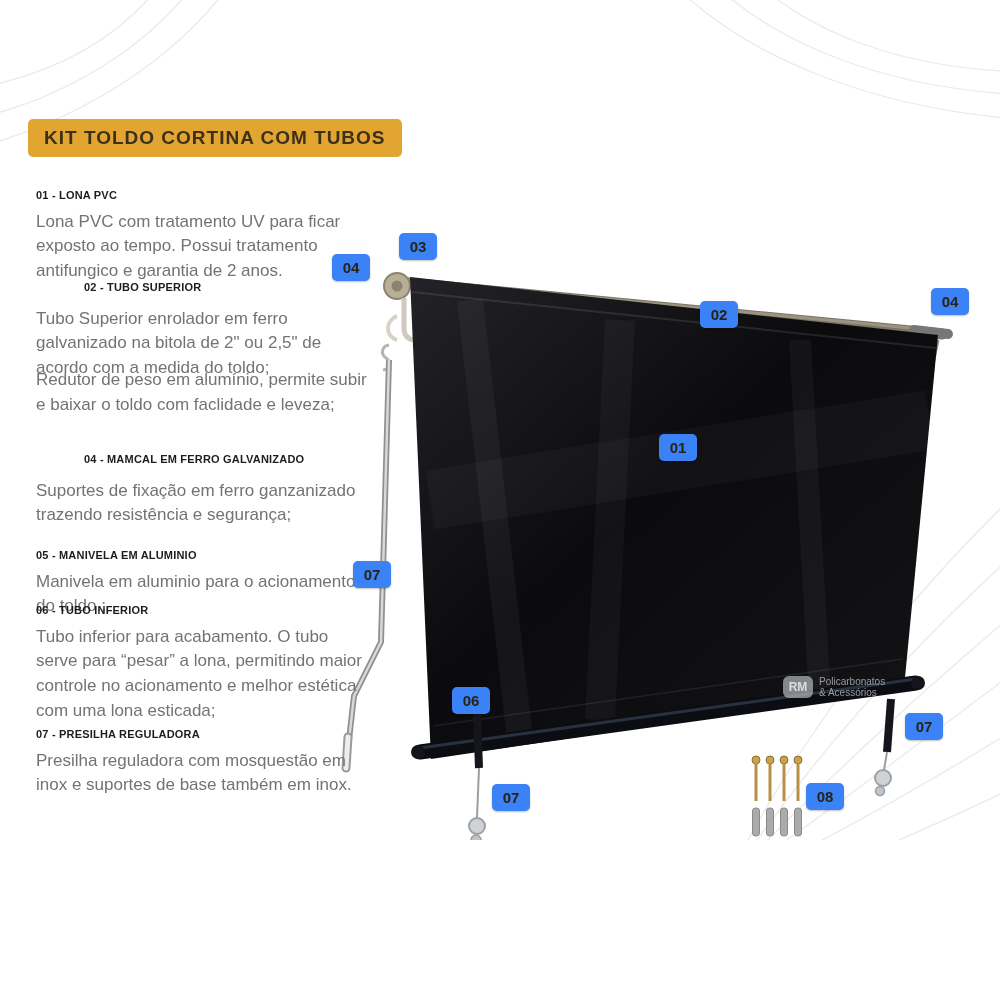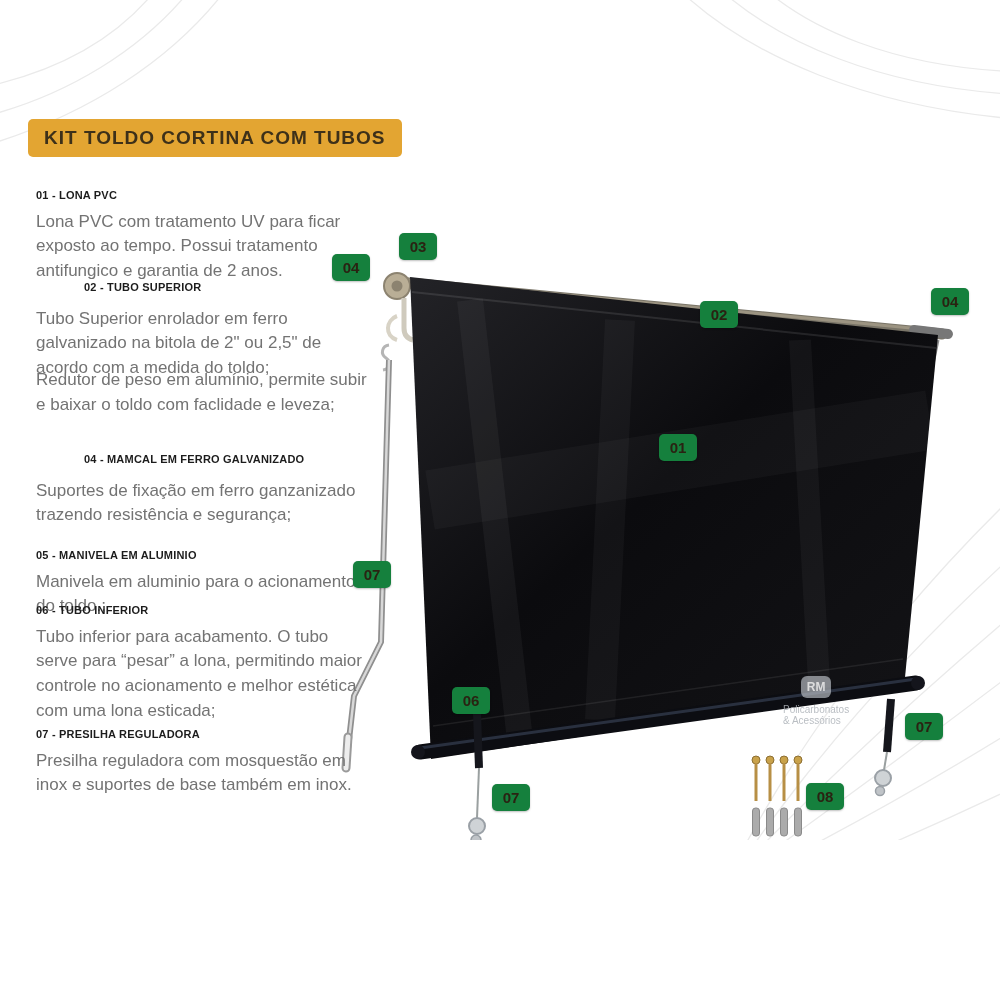--- a/index.html
+++ b/index.html
@@ -20,38 +20,37 @@
   .kit-item h3{
     margin:0 0 7px 0;font-size:11px;font-weight:700;color:#1c1c1c;
     letter-spacing:.2px;line-height:1.35;
   }
   .kit-item p{margin:0;font-size:17px;line-height:1.45;color:#737373;}
   .i01{top:188px}.i02{top:280px}.i03{top:368px}.i04{top:452px}
   .i05{top:548px}.i06{top:603px}.i07{top:727px}.i08{top:813px}
   .i02 h3,.i03 h3,.i04 h3{margin-bottom:12px;margin-left:48px;}
   .num-badge{
     position:absolute;width:38px;height:27px;border-radius:5px;
-    background:#15803d;color:#2a2212;font-size:15px;font-weight:700;
+    background:#3b82f6;color:#2a2212;font-size:15px;font-weight:700;
     display:flex;align-items:center;justify-content:center;
     box-shadow:0 1px 2px rgba(0,0,0,.25);
   }
   .b03{left:399px;top:233px}
   .b04l{left:332px;top:254px}
   .b02{left:700px;top:301px}
   .b04r{left:931px;top:288px}
   .b01{left:659px;top:434px}
   .b05{left:353px;top:561px}
   .b06{left:452px;top:687px}
   .b07l{left:492px;top:784px}
   .b07r{left:905px;top:713px}
   .b08{left:806px;top:783px}
   .rm-logo{
     position:absolute;left:783px;top:676px;display:flex;align-items:center;gap:6px;
     opacity:.85;
-    flex-direction:column;
   }
   .rm-mark{
     width:30px;height:22px;border-radius:6px;background:rgba(185,190,196,.8);
     color:#fff;font-size:12px;font-weight:700;display:flex;align-items:center;justify-content:center;
   }
   .rm-text{display:flex;flex-direction:column;line-height:1.1;}
   .rm-text span{color:#aeb3b9;font-size:10px;}
 </style>
 </head>
 <body>

